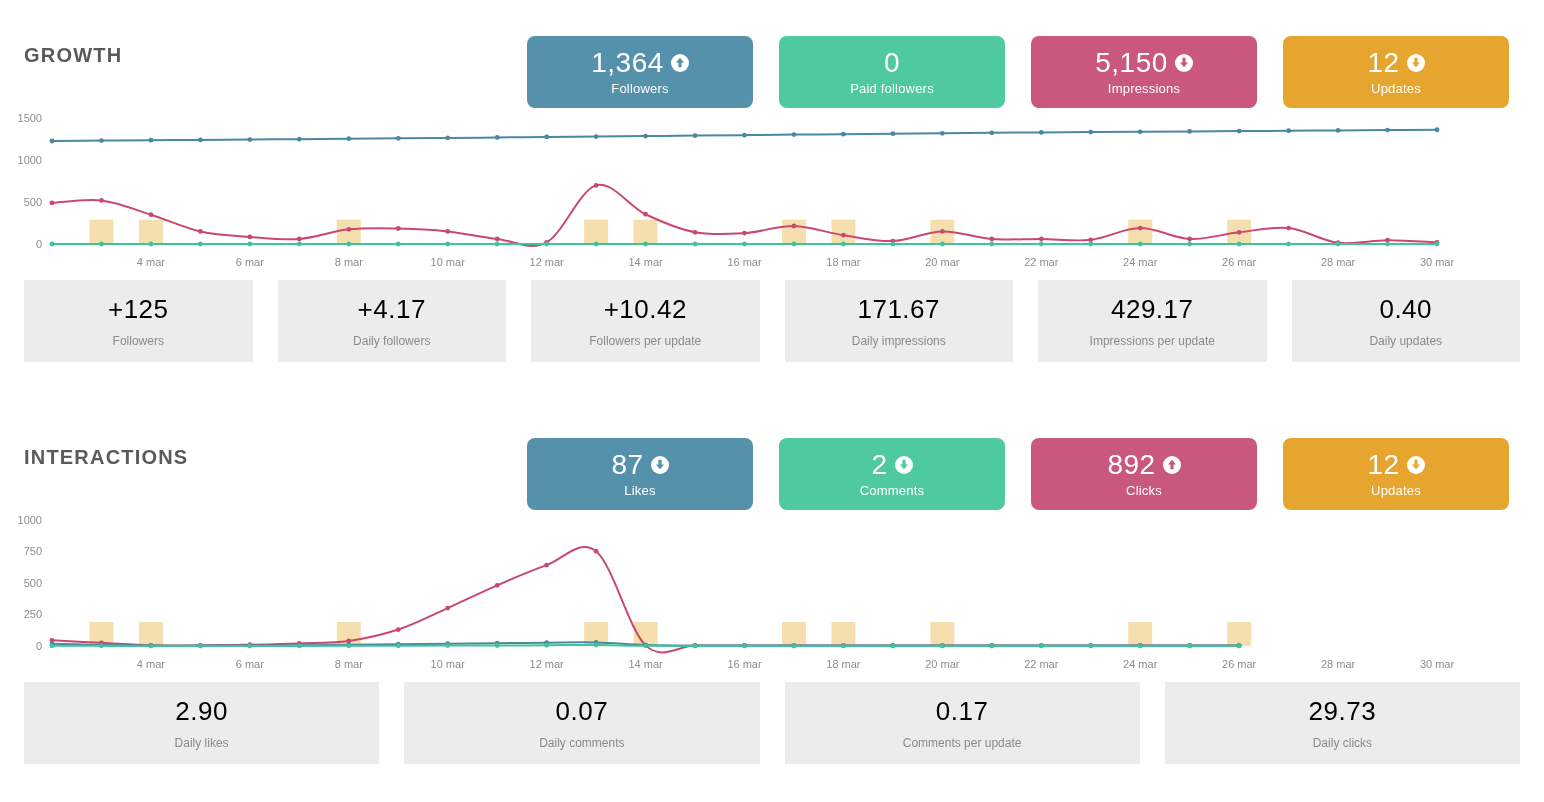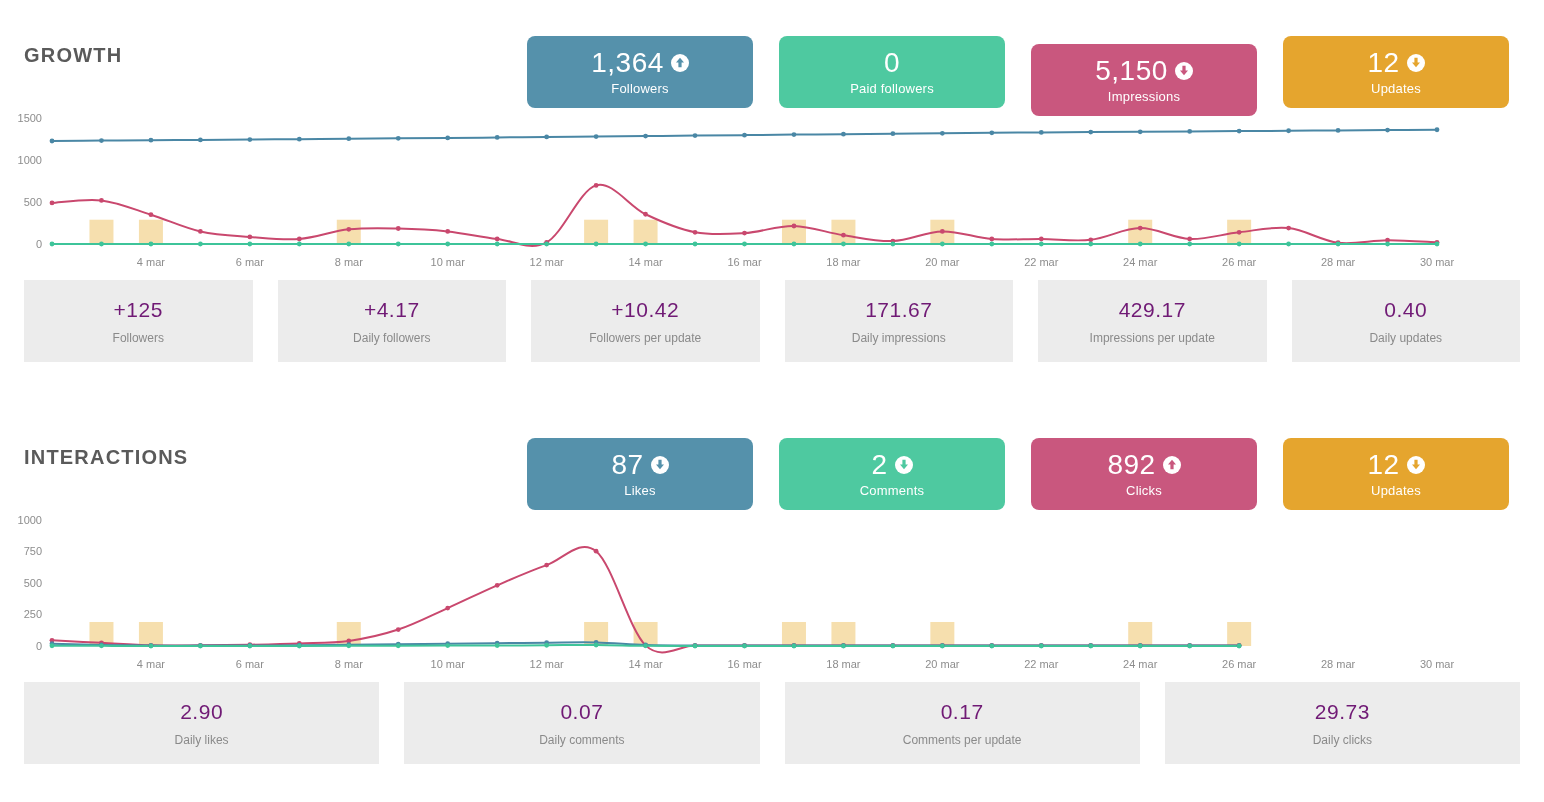--- a/index.html
+++ b/index.html
@@ -88,23 +88,23 @@
   .stat-tile {
     flex: 1;
     height: 82px;
     background: #ececec;
     display: flex;
     flex-direction: column;
     align-items: center;
     justify-content: center;
   }
   .stat-value {
-    font-size: 21px;
+    font-size: 26px;
     font-weight: 300;
-    color: #701a75;
+    color: #000000;
     letter-spacing: 0.5px;
   }
   .stat-label {
     font-size: 12px;
     color: #8a8a8a;
     margin-top: 9px;
   }
   .gap { height: 40px; }
 </style>
 </head>
@@ -125,21 +125,21 @@
             </span>
           </div>
           <div class="kpi-label">Followers</div>
         </div>
         <div class="kpi-card" style="background: rgb(78, 201, 160);">
           <div class="kpi-value">
             <span>0</span>
           </div>
           <div class="kpi-label">Paid followers</div>
         </div>
-        <div class="kpi-card" style="background: rgb(201, 87, 126); margin-top: 8px;">
+        <div class="kpi-card" style="background: rgb(201, 87, 126);">
           <div class="kpi-value">
             <span>5,150</span>
             <span class="arrow">
               <svg width="18" height="18" viewBox="0 0 18 18">
                 <path d="M9 13.2 L5 8.6 L7.4 8.6 L7.4 3.8 L10.6 3.8 L10.6 8.6 L13 8.6 Z" fill="#c9577e"></path>
               </svg>
             </span>
           </div>
           <div class="kpi-label">Impressions</div>
         </div>

